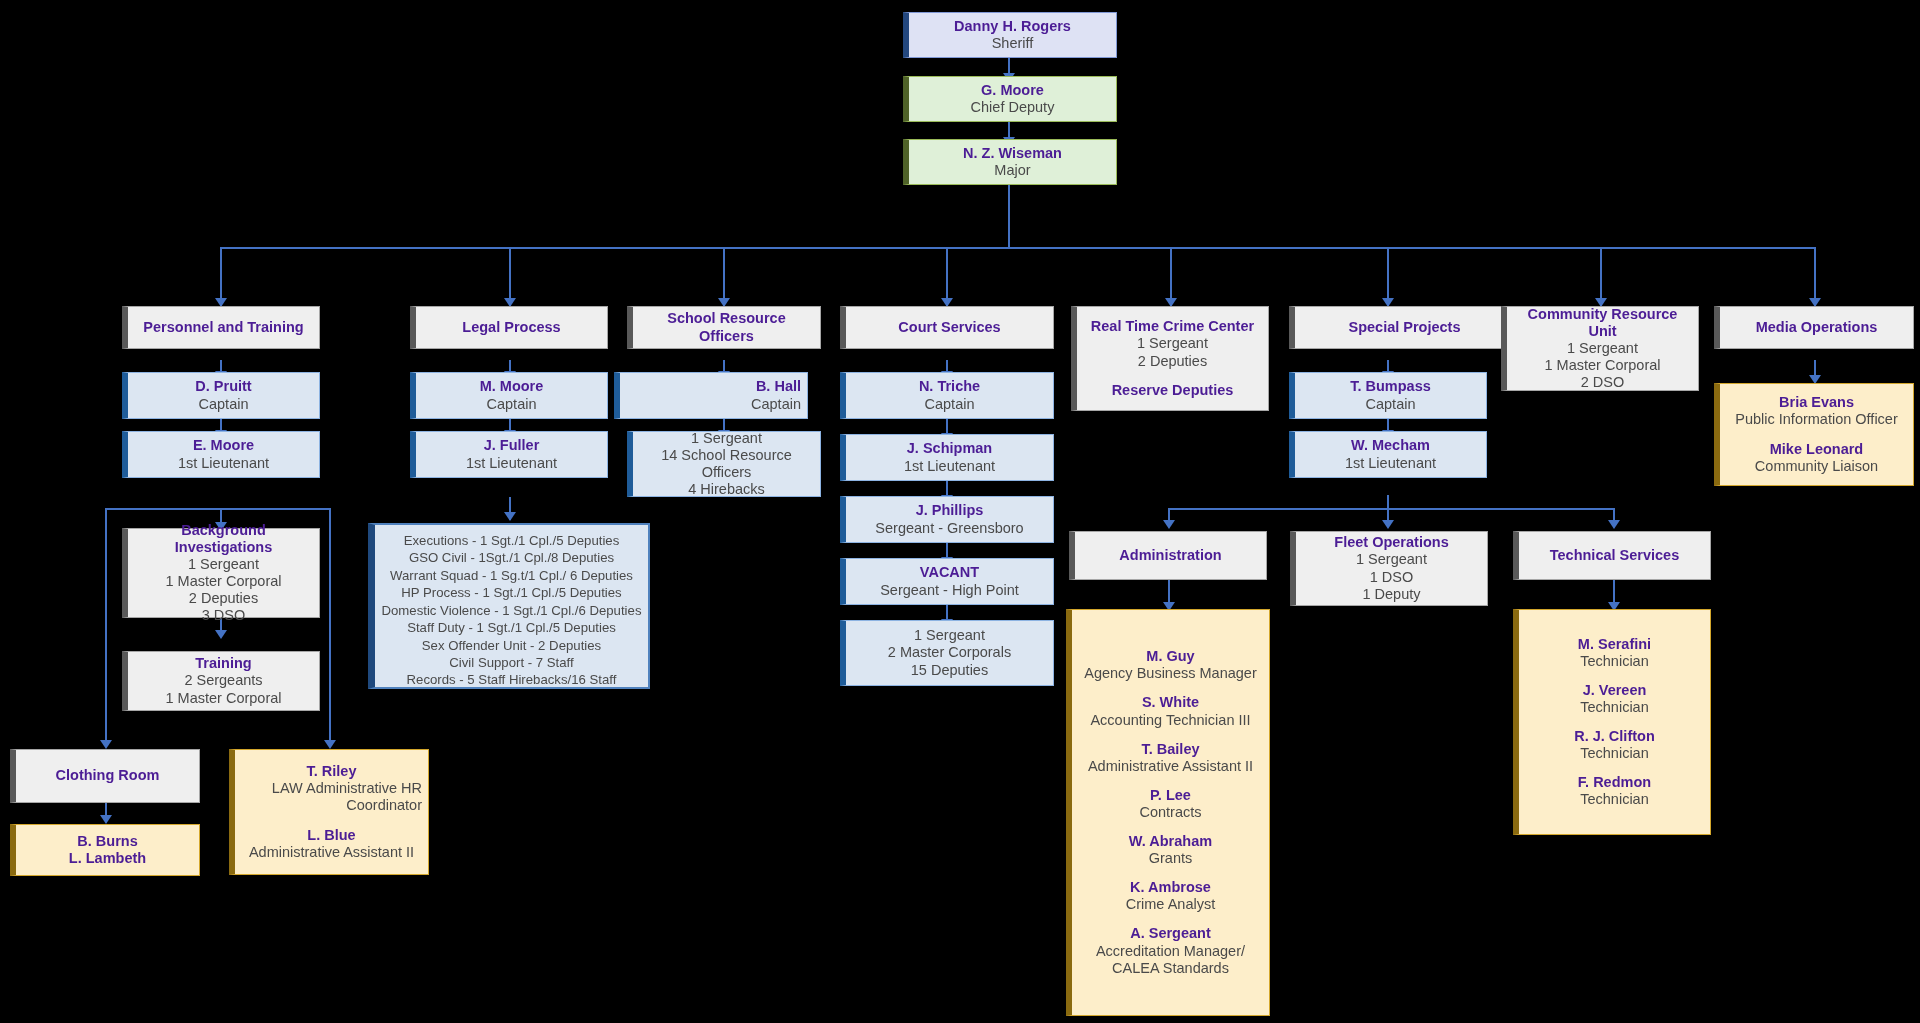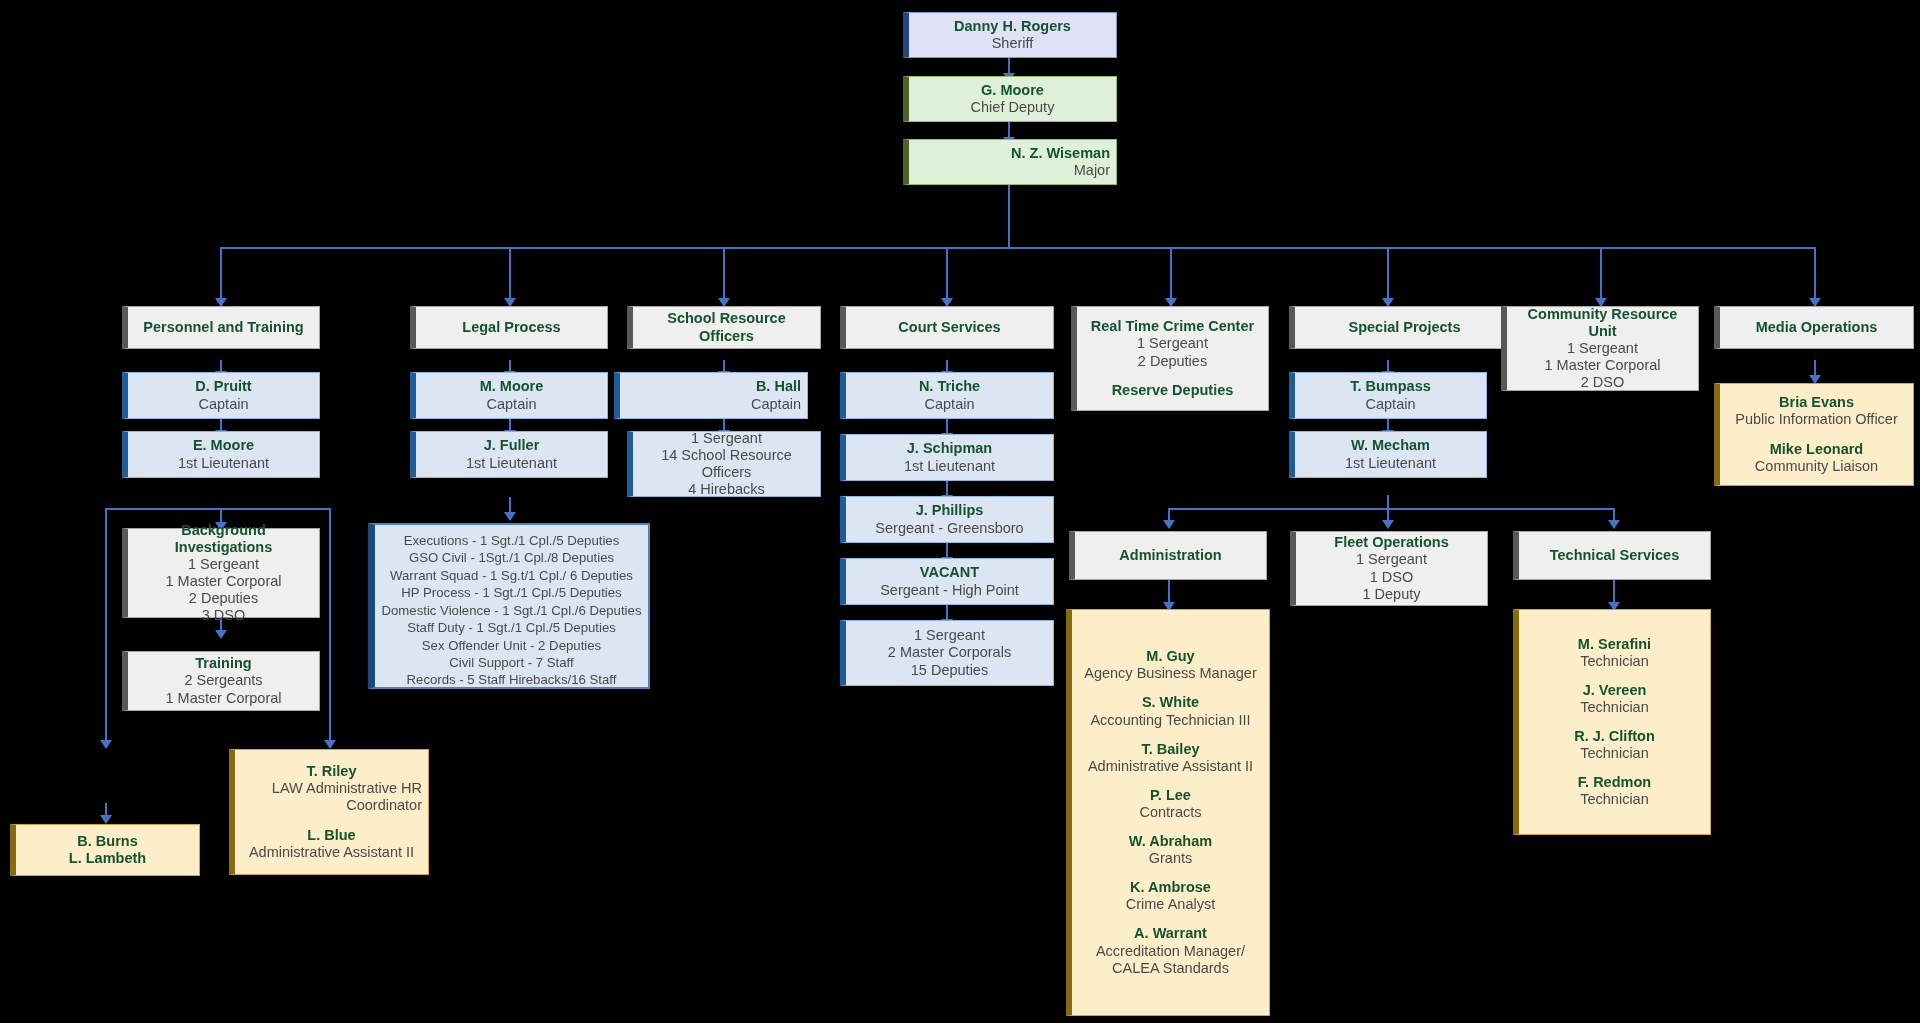--- a/index.html
+++ b/index.html
@@ -69,21 +69,21 @@
     border-color: #4f81bd;
     border-left-color: #1f497d;
     border-width: 2px;
     border-left-width: 7px;
     font-size: 13.2px;
     line-height: 1.32;
     justify-content: flex-start;
     padding-top: 7px;
   }
 
-  .nm { font-weight: bold; color: #14532d; }
+  .nm { font-weight: bold; color: #4c1d95; }
   .rl { color: #4a4a4a; }
   .sp { height: 12px; }
 
   
   .ln {
     position: absolute;
     background: #4472c4;
     z-index: 1;
   }
   .lnv { width: 2px; }
@@ -203,21 +203,21 @@
   <div class="node n-lav" style="left:903px;top:12px;width:214px;height:46px;">
     <div class="nm">Danny H. Rogers</div>
     <div class="rl">Sheriff</div>
   </div>
 
   <div class="node n-green" style="left:903px;top:76px;width:214px;height:46px;">
     <div class="nm">G. Moore</div>
     <div class="rl">Chief Deputy</div>
   </div>
 
-  <div class="node n-green" style="left:903px;top:139px;width:214px;height:46px;align-items:flex-end;">
+  <div class="node n-green" style="left:903px;top:139px;width:214px;height:46px;">
     <div class="nm">N. Z. Wiseman</div>
     <div class="rl">Major</div>
   </div>
 
   <div class="node n-grey" style="left:122px;top:306px;width:198px;height:43px;">
     <div class="nm">Personnel and Training</div>
   </div>
   <div class="node n-blue" style="left:122px;top:372px;width:198px;height:47px;">
     <div class="nm">D. Pruitt</div>
     <div class="rl">Captain</div>
@@ -230,20 +230,23 @@
     <div class="nm">Background Investigations</div>
     <div class="rl">1 Sergeant</div>
     <div class="rl">1 Master Corporal</div>
     <div class="rl">2 Deputies</div>
     <div class="rl">3 DSO</div>
   </div>
   <div class="node n-grey" style="left:122px;top:651px;width:198px;height:60px;">
     <div class="nm">Training</div>
     <div class="rl">2 Sergeants</div>
     <div class="rl">1 Master Corporal</div>
+  </div>
+  <div class="node n-grey" style="left:10px;top:749px;width:190px;height:54px;">
+    <div class="nm">Clothing Room</div>
   </div>
   <div class="node n-cream" style="left:10px;top:824px;width:190px;height:52px;">
     <div class="nm">B. Burns</div>
     <div class="nm">L. Lambeth</div>
   </div>
   <div class="node n-cream" style="left:229px;top:749px;width:200px;height:126px;text-align:right;">
     <div class="nm">T. Riley</div>
     <div class="rl">LAW Administrative HR Coordinator</div>
     <div class="sp"></div>
     <div class="nm">L. Blue</div>
@@ -346,21 +349,21 @@
     <div class="sp"></div>
     <div class="nm">P. Lee</div>
     <div class="rl">Contracts</div>
     <div class="sp"></div>
     <div class="nm">W. Abraham</div>
     <div class="rl">Grants</div>
     <div class="sp"></div>
     <div class="nm">K. Ambrose</div>
     <div class="rl">Crime Analyst</div>
     <div class="sp"></div>
-    <div class="nm">A. Warrant</div>
+    <div class="nm">A. Sergeant</div>
     <div class="rl">Accreditation Manager/ CALEA Standards</div>
   </div>
 
   <div class="node n-grey" style="left:1290px;top:531px;width:198px;height:75px;">
     <div class="nm">Fleet Operations</div>
     <div class="rl">1 Sergeant</div>
     <div class="rl">1 DSO</div>
     <div class="rl">1 Deputy</div>
   </div>
 

